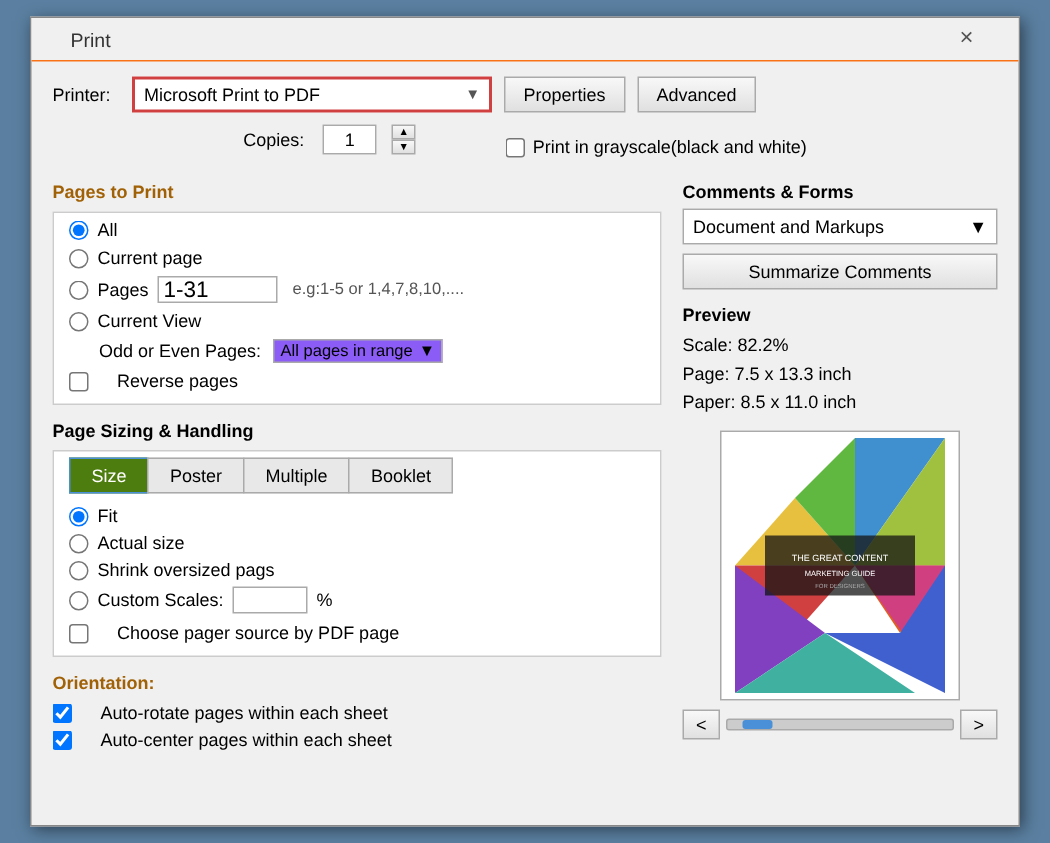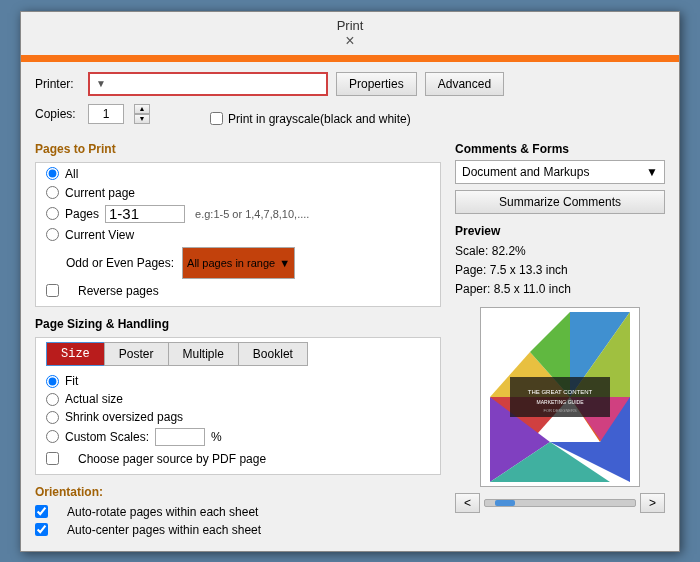--- a/index.html
+++ b/index.html
@@ -17,26 +17,25 @@
     .dialog {
       background: #f0f0f0;
       border: 1px solid #888;
       width: 660px;
       min-height: 540px;
       box-shadow: 2px 2px 10px rgba(0,0,0,0.5);
       position: relative;
     }
     .dialog-titlebar {
       background: #f0f0f0;
-      border-bottom: 7px solid #f97316;
-      padding: 6px 0;
+      border-bottom: 1px solid #f97316;
+      padding: 6px 26px;
       display: flex;
       align-items: center;
       justify-content: space-between;
-      flex-direction: column;
     }
     .dialog-title {
       font-size: 13px;
       font-weight: normal;
       color: #333;
     }
     .close-btn {
       background: none;
       border: none;
       font-size: 16px;
@@ -152,24 +151,24 @@
     .odd-even-row {
       display: flex;
       align-items: center;
       gap: 8px;
       margin-left: 20px;
       margin-bottom: 5px;
     }
     .odd-even-label { font-size: 12px; }
     .odd-even-select {
       border: 1px solid #aaa;
-      background: #c2410c;
+      background: #8b5cf6;
       padding: 2px 4px;
       font-size: 11px;
-      height: 32px;
+      height: 16px;
       display: flex;
       align-items: center;
       gap: 4px;
       cursor: pointer;
     }
     .checkbox-row {
       display: flex;
       align-items: center;
       gap: 19px;
       margin-bottom: 4px;
@@ -188,24 +187,23 @@
     }
     .tab-btn {
       border: 1px solid #aaa;
       padding: 4px 14px;
       font-size: 12px;
       cursor: pointer;
       background: #e8e8e8;
       margin-right: -1px;
     }
     .tab-btn.active {
-      background: #b91c1c;
+      background: #4d7c0f;
       color: white;
       border-color: #4a90d9;
-      font-family: Liberation Mono, monospace;
     }
     .radio-group { margin-bottom: 4px; align-items: flex-end; }
     .custom-scales-row {
       display: flex;
       align-items: center;
       gap: 6px;
     }
     .scales-input {
       border: 1px solid #aaa;
       background: white;
@@ -284,37 +282,39 @@
       width: 20px;
       height: 100%;
       background: #4a90d9;
       border-radius: 2px;
     }
     .copies-grayscale {
       display: flex;
       align-items: center;
       width: 100%;
       margin-bottom: 8px;
+      justify-content: center;
     }
   </style>
 </head>
 <body>
 
 <div class="dialog">
 
   <div class="dialog-titlebar">
     <span class="dialog-title">Print</span>
     <button class="close-btn">×</button>
   </div>
 
   <div class="dialog-body">
 
     <div class="printer-row">
       <span class="printer-label">Printer:</span>
       <div class="printer-select">
+        <span class="printer-select-text">Microsoft Print to PDF</span>
         <span class="dropdown-arrow">▼</span>
       </div>
       <button class="btn">Properties</button>
       <button class="btn">Advanced</button>
     </div>
 
     <div class="copies-grayscale">
       <div class="copies-row">
         <span class="copies-label">Copies:</span>
         <input type="text" class="copies-input" value="1" style="">

